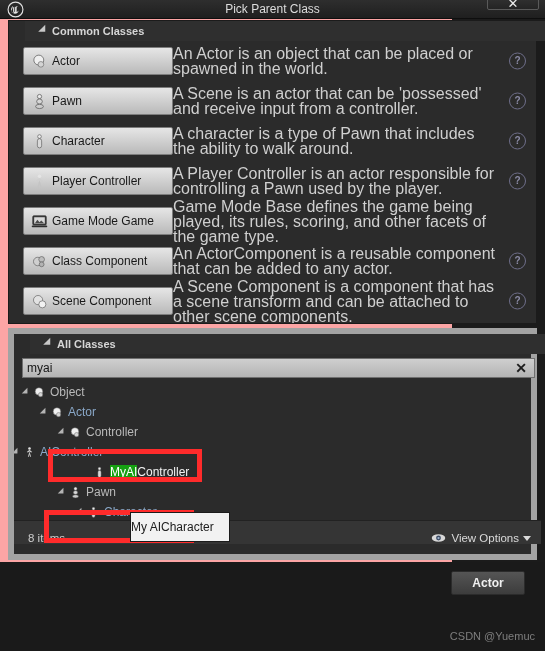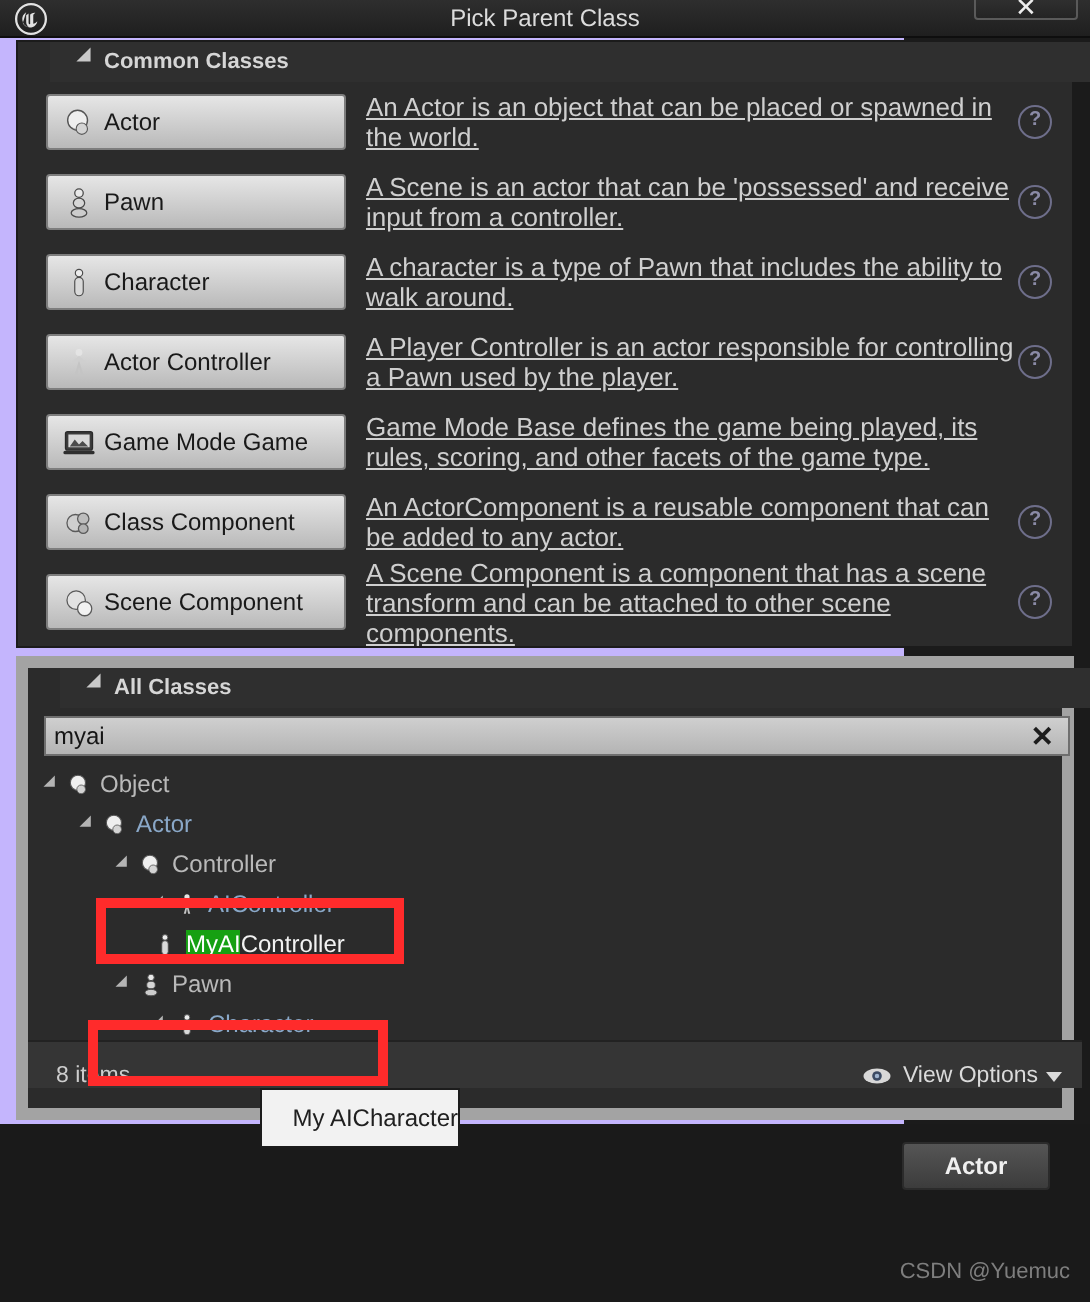--- a/index.html
+++ b/index.html
@@ -11,21 +11,21 @@
     font-family: "Liberation Sans", sans-serif;
     overflow: hidden;
     position: relative;
     color: #d8d8d8;
   }
 
   
   #window {
     position: absolute; left: 0; top: 0;
     width: 452px; height: 651px;
-    background: #c4b5fd;
+    background: #fca5a5;
     box-sizing: border-box;
   }
 
   
   #titlebar {
     position: absolute; left: 0; top: 0;
     width: 545px; height: 18px;
     background: linear-gradient(#2e2e2e, #1f1f1f);
     border-bottom: 1px solid #0e0e0e;
   }
@@ -118,26 +118,24 @@
     flex: none;
     display: flex; align-items: center; justify-content: center;
     margin-right: 4px;
   }
   .cc-btn .lbl {
     font-size: 12px;
     color: #191919;
     white-space: nowrap;
   }
   .cc-desc {
-    margin-left: 10px;
     width: 325px;
-    font-size: 13px;
+    font-size: 16px;
     line-height: 15px;
     color: #cfcfcf;
-    text-decoration: underline;
   }
   .cc-help {
     position: absolute;
     right: 10px;
     top: 50%;
     transform: translateY(-50%);
     width: 15px; height: 15px;
     border-radius: 50%;
     border: 1px solid #6e6e8a;
     color: #8b8ba6;
@@ -282,27 +280,27 @@
     position: absolute;
     border: 5px solid #ff2b2b;
     box-sizing: border-box;
     pointer-events: none;
   }
   #redbox-controller { left: 48px; top: 449px; width: 154px; height: 33px; }
   #redbox-character  { left: 44px; top: 510px; width: 150px; height: 33px; }
 
   #tooltip {
     position: absolute;
-    left: 130px; top: 544px;
+    left: 130px; top: 512px;
     width: 100px; height: 30px;
     background: #f2f2f2;
     border: 1px solid #1c1c1c;
     color: #202020;
     font-size: 12px;
-    text-align: right;
+    text-align: left;
     line-height: 29px;
     box-sizing: border-box;
   }
 </style>
 </head>
 <body>
 
 <div id="window">
 
   <div id="titlebar">
@@ -364,21 +362,21 @@
         </div>
         <div class="cc-row">
           <div class="cc-btn">
             <span class="ic">
               <svg width="17" height="17" viewBox="0 0 24 24">
                 <circle cx="12" cy="4.5" r="2.4" fill="#e4e4e4"></circle>
                 <path d="M12 7 L7 11 L9 12 L12 10 L15 12 L17 11 Z" fill="#cfcfcf"></path>
                 <path d="M12 10 L9 20 L11 20 L12 15 L13 20 L15 20 Z" fill="#c4c4c4"></path>
               </svg>
             </span>
-            <span class="lbl">Actor Controller</span>
+            <span class="lbl">Player Controller</span>
           </div>
           <div class="cc-desc">A Player Controller is an actor responsible for controlling a Pawn used by the player.</div>
           <div class="cc-help">?</div>
         </div>
         <div class="cc-row">
           <div class="cc-btn">
             <span class="ic">
               <svg width="17" height="17" viewBox="0 0 24 24">
                 <rect x="2.5" y="4" width="19" height="13" rx="1.5" fill="#3c3c3c" stroke="#2a2a2a" stroke-width="1"></rect>
                 <rect x="4.5" y="6" width="15" height="9" fill="#d9d9d9"></rect>
@@ -457,32 +455,32 @@
           <span class="arrow"></span>
           <span class="tic">
             <svg width="13" height="13" viewBox="0 0 24 24">
               <circle cx="11" cy="10" r="7" fill="#efefef" stroke="#555" stroke-width="1"></circle>
               <path d="M11 17 a7 7 0 0 0 6-4 a6 6 0 0 1-10 2 Z" fill="#8f8f8f"></path>
               <circle cx="14" cy="16" r="4" fill="#d4d4d4" stroke="#5a5a5a" stroke-width="0.8"></circle>
             </svg>
           </span>
           <span class="tlbl c-grey">Controller</span>
         </div>
-        <div class="tr" style="padding-left: 64px;">
+        <div class="tr" style="">
           <span class="arrow"></span>
           <span class="tic">
             <svg width="13" height="13" viewBox="0 0 24 24">
               <circle cx="12" cy="4.5" r="2.4" fill="#e4e4e4"></circle>
               <path d="M12 7 L7 11 L9 12 L12 10 L15 12 L17 11 Z" fill="#cfcfcf"></path>
               <path d="M12 10 L9 20 L11 20 L12 15 L13 20 L15 20 Z" fill="#c4c4c4"></path>
             </svg>
           </span>
           <span class="tlbl c-blue">AIController</span>
         </div>
-        <div class="tr" style="padding-left: 53px;">
+        <div class="tr" style="padding-left: 70px;">
           <span class="arrow none"></span>
           <span class="tic">
             <svg width="13" height="13" viewBox="0 0 24 24">
               <circle cx="12" cy="5" r="2.6" fill="#ececec" stroke="#4a4a4a" stroke-width="0.8"></circle>
               <rect x="9" y="8" width="6" height="13" rx="3" fill="#d9d9d9" stroke="#4a4a4a" stroke-width="0.8"></rect>
             </svg>
           </span>
           <span class="tlbl c-white"><span class="hl">MyAI</span><span>Controller</span></span>
         </div>
         <div class="tr" style="padding-left: 46px;">

